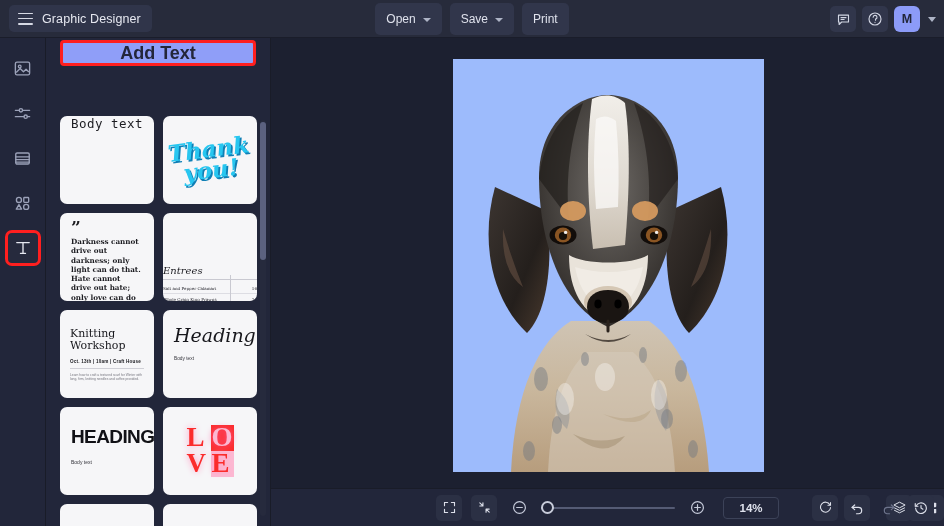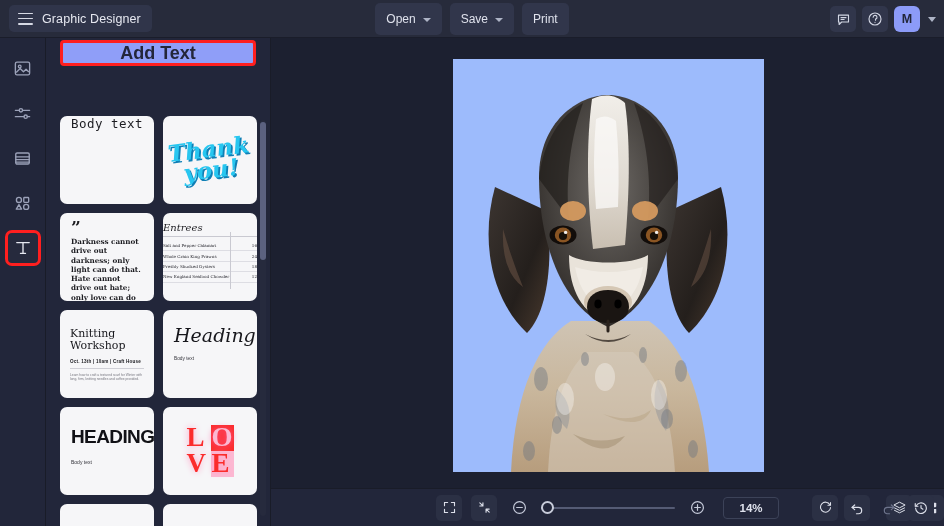--- a/index.html
+++ b/index.html
@@ -112,21 +112,21 @@
   .t-thanks span {
     font-family: "DejaVu Serif", serif; font-style: italic; font-weight: bold;
     font-size: 23px; line-height: .9; color: #27c6f0; text-align: center;
     transform: rotate(-7deg); text-shadow: 1.5px 2px 0 #0f7fb5;
   }
 
   .t-quote { padding: 9px 11px; width: 100%; height: 100%; }
   .t-quote .qm { font-family: "DejaVu Serif", serif; font-size: 17px; font-weight: bold; color: #1d1d22; line-height: .6; }
   .t-quote .qt { font-family: "DejaVu Serif", serif; font-size: 7.2px; font-weight: bold; color: #1d1d22; line-height: 1.28; margin-top: 5px; }
 
-  .t-menu { padding: 9px 0; width: 100%; height: 100%; position: relative; }
+  .t-menu { padding: 9px 0; width: 100%; height: 100%; position: relative; margin-top: 43px; }
   .t-menu .mh { font-family: "DejaVu Serif", serif; font-style: italic; font-size: 10px; color: #1d1d22; }
   .t-menu .rule { height: 1px; background: #c9c9d1; margin: 3px 0 4px 0; }
   .t-menu .mrow { display: flex; justify-content: space-between; font-family: "DejaVu Serif", serif;
                   font-size: 4.1px; color: #26262d; padding: 2.2px 0; border-bottom: .5px solid #ddddE3; }
   .t-menu .vline { position: absolute; right: 26px; top: 19px; bottom: 12px; width: 1px; background: #c9c9d1; }
 
   .t-knit { padding: 18px 10px; width: 100%; height: 100%; }
   .t-knit .kh { font-family: "DejaVu Serif", serif; font-size: 11px; color: #18181d; line-height: 1.08; }
   .t-knit .ks { font-size: 4.6px; font-weight: bold; color: #18181d; margin-top: 7px; letter-spacing: .2px; }
   .t-knit .kline { height: .8px; background: #cfcfd6; margin: 4px 0 4px 0; }

